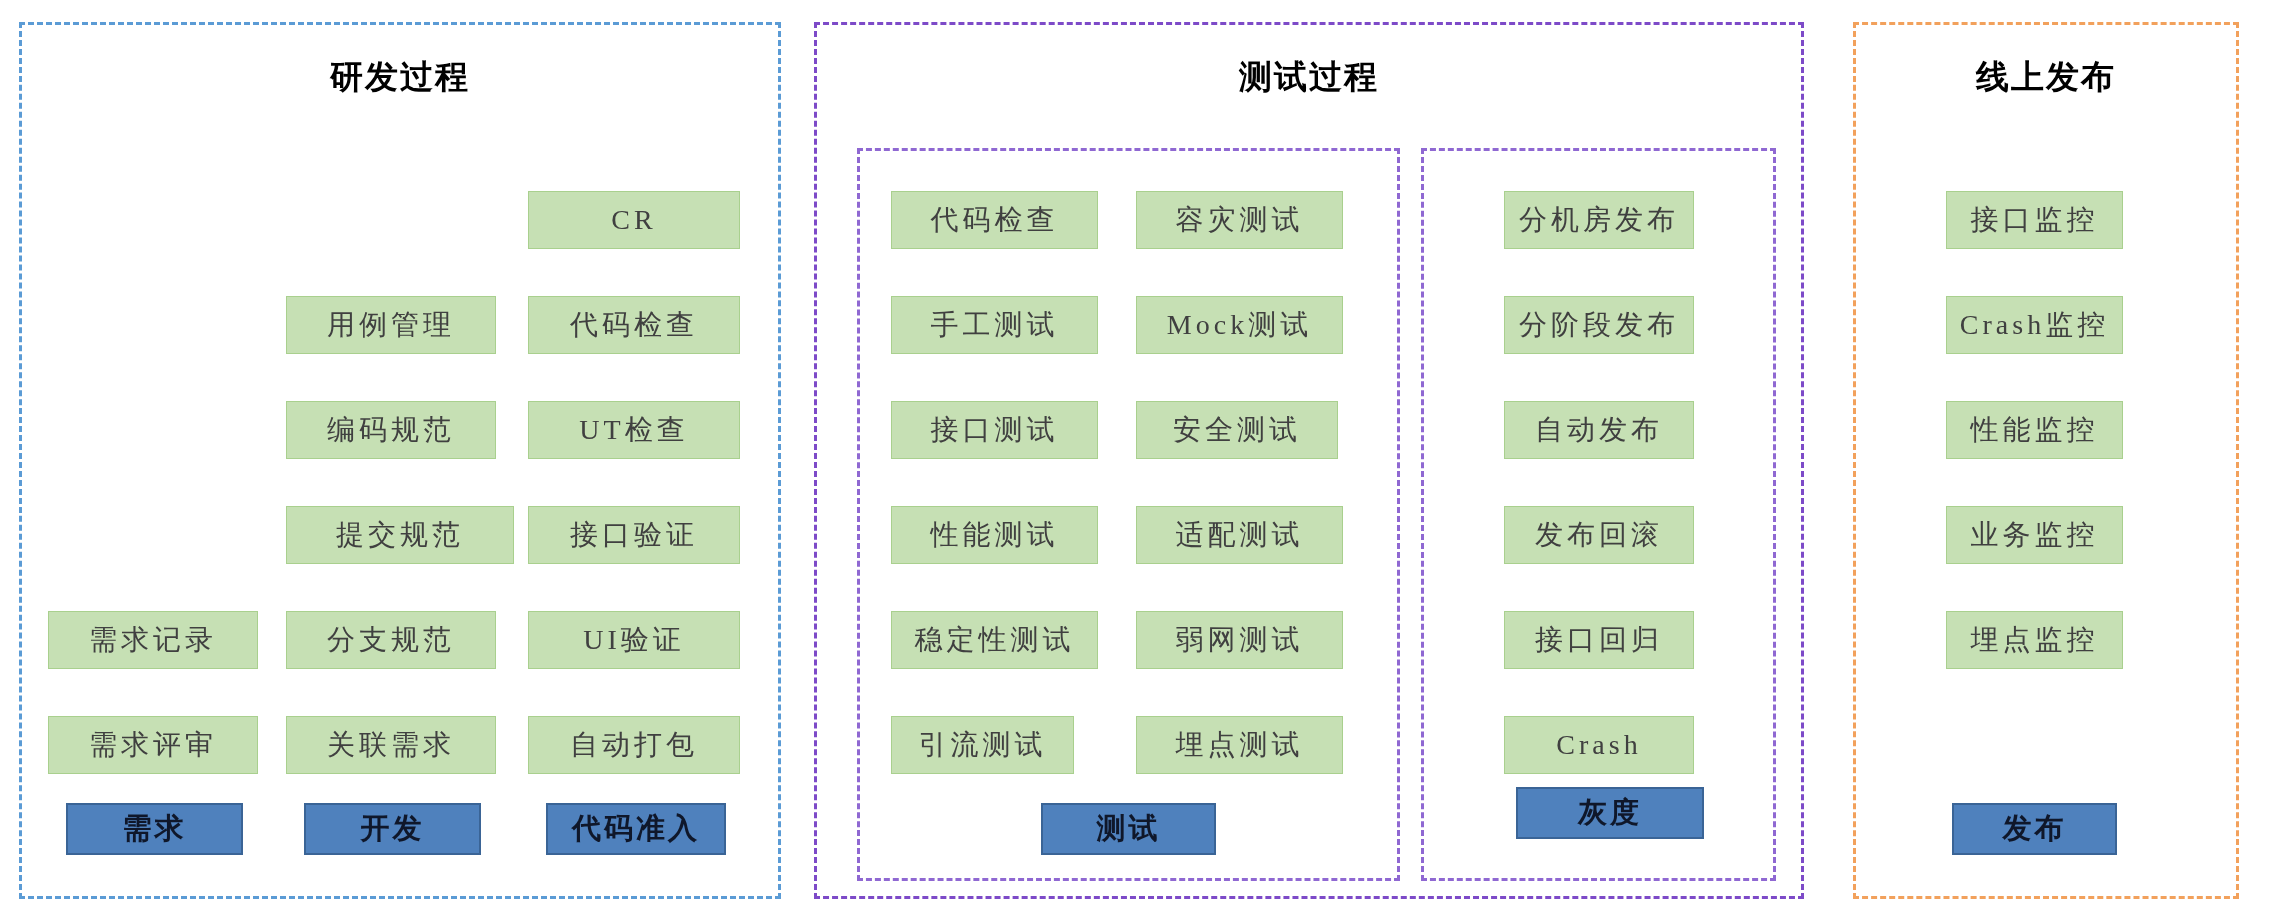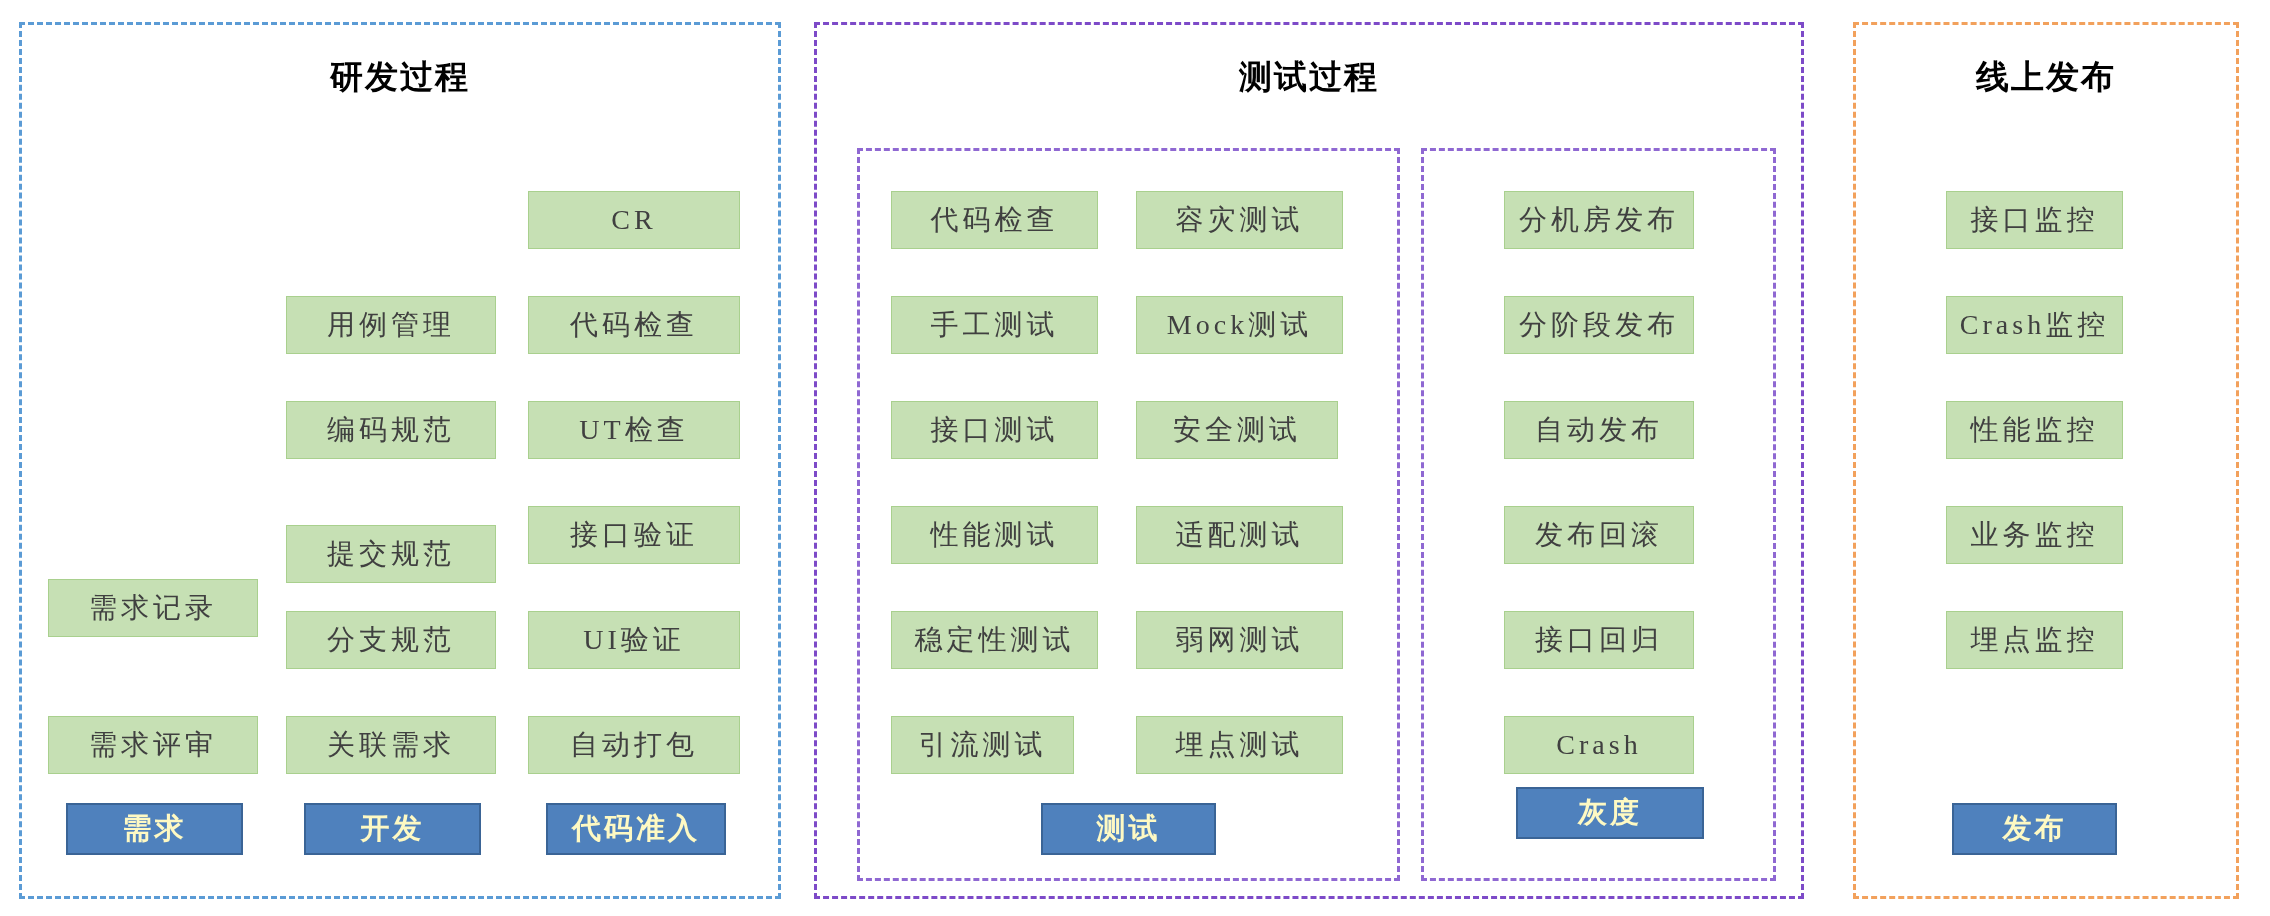--- a/index.html
+++ b/index.html
@@ -22,37 +22,37 @@
     position:absolute; height:58px; box-sizing:border-box;
     background:#c6e0b4; border:1px solid #a9d08e;
     display:flex; align-items:center; justify-content:center;
     font-family:Liberation Serif, serif;
     font-size:28px; color:#404040; letter-spacing:4px; white-space:nowrap;
   }
   .stage {
     position:absolute; height:52px; box-sizing:border-box;
     background:#4f81bd; border:2px solid #3a6496;
     display:flex; align-items:center; justify-content:center;
-    font-size:29px; font-weight:bold; color:#fef9c3; letter-spacing:3px; white-space:nowrap;
+    font-size:29px; font-weight:bold; color:#0f172a; letter-spacing:3px; white-space:nowrap;
   }
 </style>
 </head>
 <body>
 
 <div id="canvas">
 
   <div class="section sec-dev">
     <div class="section-title">研发过程</div>
 
-    <div class="item" style="left:26px;top:554px;width:210px">需求记录</div>
+    <div class="item" style="left:26px;top:586px;width:210px">需求记录</div>
     <div class="item" style="left:26px;top:691px;width:210px">需求评审</div>
 
     <div class="item" style="left:264px;top:271px;width:210px">用例管理</div>
     <div class="item" style="left:264px;top:376px;width:210px">编码规范</div>
-    <div class="item" style="left:264px;top:500px;width:210px">提交规范</div>
+    <div class="item" style="left:264px;top:481px;width:228px">提交规范</div>
     <div class="item" style="left:264px;top:586px;width:210px">分支规范</div>
     <div class="item" style="left:264px;top:691px;width:210px">关联需求</div>
 
     <div class="item" style="left:506px;top:166px;width:212px">CR</div>
     <div class="item" style="left:506px;top:271px;width:212px">代码检查</div>
     <div class="item" style="left:506px;top:376px;width:212px">UT检查</div>
     <div class="item" style="left:506px;top:481px;width:212px">接口验证</div>
     <div class="item" style="left:506px;top:586px;width:212px">UI验证</div>
     <div class="item" style="left:506px;top:691px;width:212px">自动打包</div>
 

